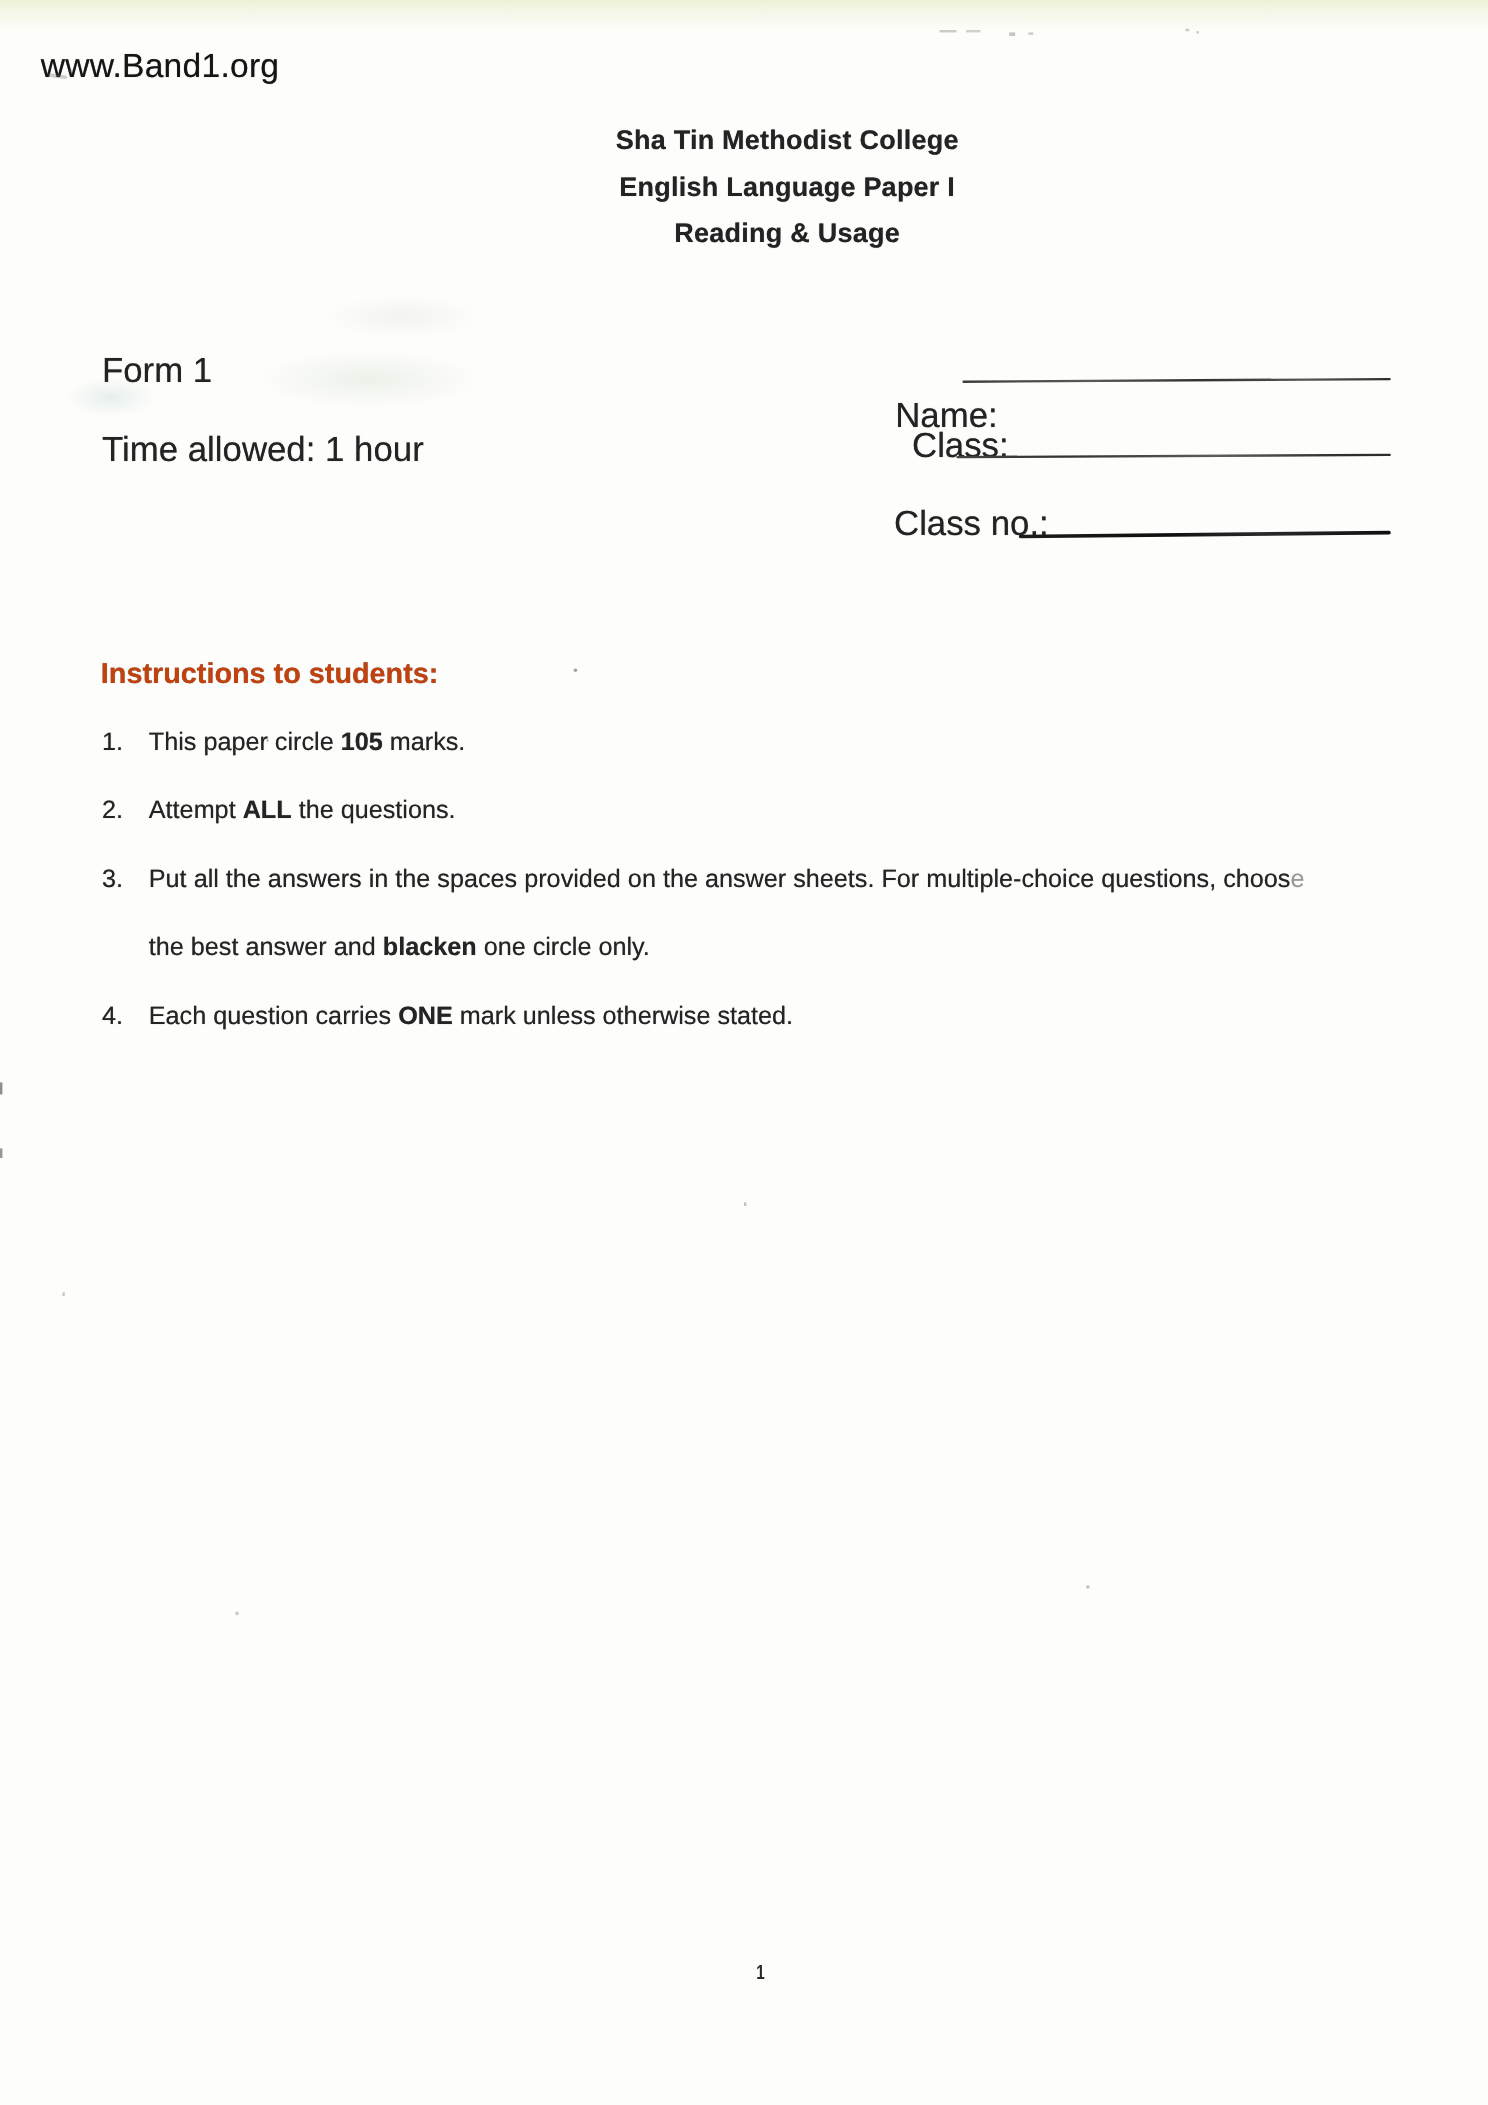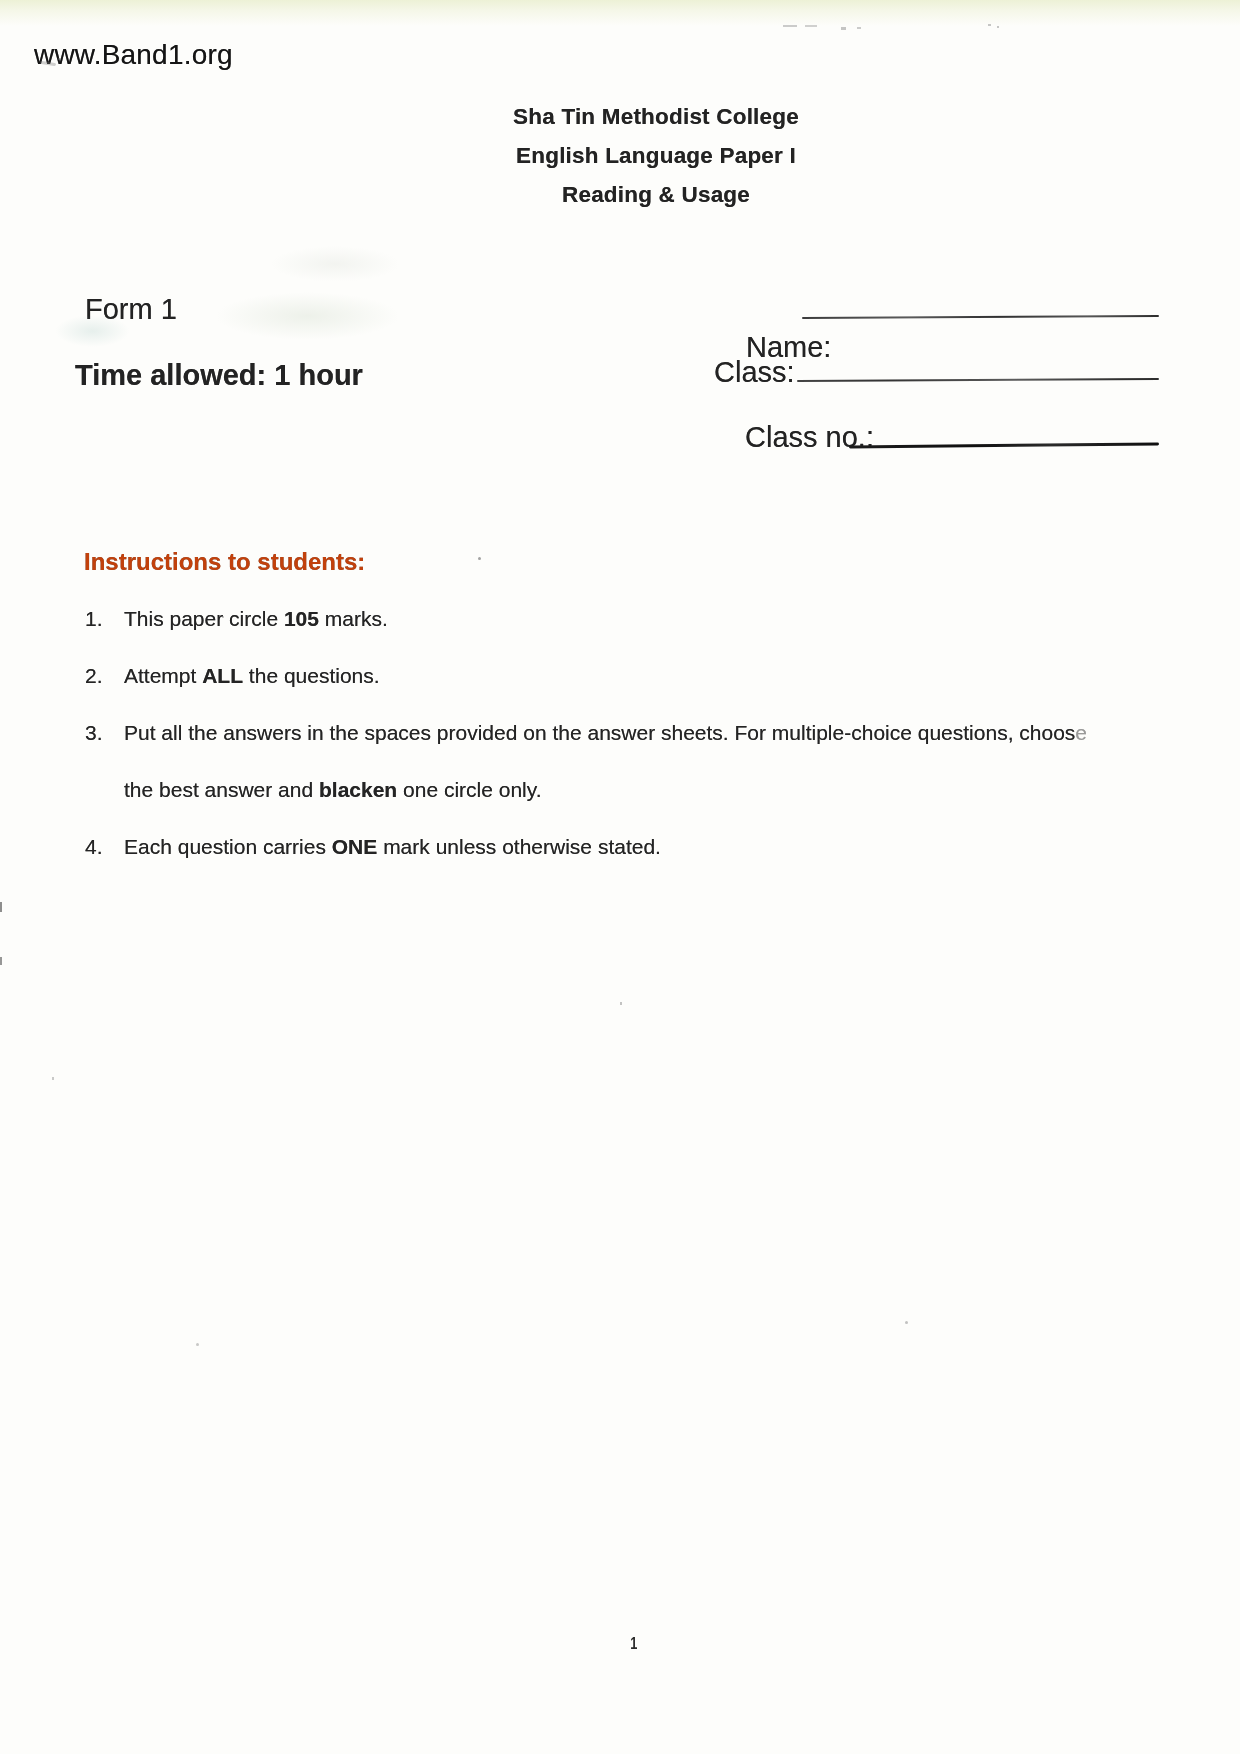--- a/index.html
+++ b/index.html
@@ -20,23 +20,23 @@
     position:absolute;left:34px;top:39px;
     font-size:28px;color:#151515;letter-spacing:.2px;
   }
   .title-block{
     position:absolute;left:0;top:97px;width:100%;
     text-align:center;font-weight:bold;font-size:22.5px;line-height:39px;
     color:#232323;letter-spacing:.2px;padding-left:36px;
   }
   .meta-label{position:absolute;font-size:29px;color:#232323;}
   .lbl-form{left:85px;top:293px;}
-  .lbl-time{left:75px;top:359px;font-weight:bold;}
+  .lbl-time{left:85px;top:359px;}
   .lbl-name{left:746px;top:291px;margin-top:40px;}
-  .lbl-class{left:714px;top:356px;}
+  .lbl-class{left:760px;top:356px;}
   .lbl-classno{left:745px;top:421px;}
   .fill-line{position:absolute;border-radius:1.5px;}
   .line-name{
     left:802px;top:316px;width:357px;height:2px;
     background:linear-gradient(90deg,#3c3c3c,#5a5a5a 30%,#303030 55%,#555 80%,#2d2d2d);
     transform:rotate(-.35deg);
   }
   .line-class{
     left:797px;top:379px;width:362px;height:2px;
     background:linear-gradient(90deg,#444,#333 25%,#5c5c5c 60%,#2e2e2e 90%);

